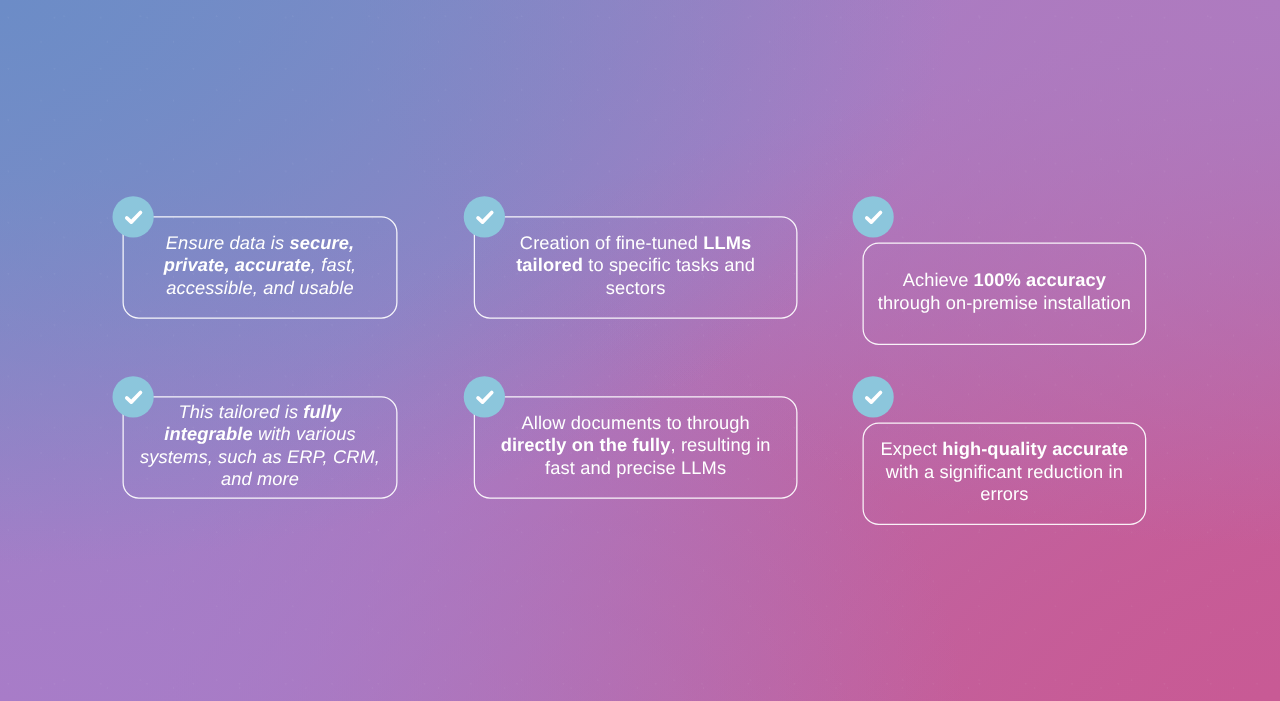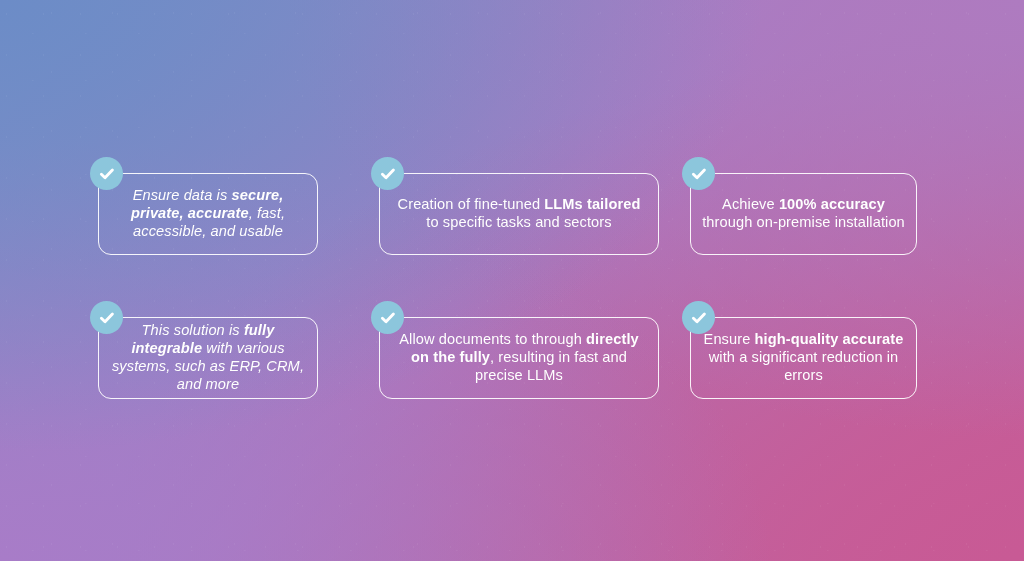--- a/index.html
+++ b/index.html
@@ -66,22 +66,22 @@
     top:16px;
     right:0;
     height:82px;
     border:1.6px solid rgba(255,255,255,.92);
     border-radius:13px;
     display:flex;
     align-items:center;
     justify-content:center;
     padding:4px 10px 6px;
   }
-  .card-wrap.col-1 .card { width:280px; }
-  .card-wrap.col-2 .card { width:227px; }
+  .card-wrap.col-1 .card { width:259px; }
+  .card-wrap.col-2 .card { width:227px;margin-top:21px; }
   .card-wrap.col-0 .card { width:220px;font-style:italic; }
 
   .card-text {
     color:#ffffff;
     font-size:14.6px;
     line-height:1.24;
     text-align:center;
     font-weight:400;
     letter-spacing:.1px;
     text-shadow:0 0 1px rgba(0,0,0,.05);
@@ -136,41 +136,41 @@
         <div class="card-text"><span>Achieve </span><b>100% accuracy</b><span> through on-premise installation</span></div>
       </div>
       <div class="check-badge">
         <svg width="18" height="18" viewBox="0 0 18 18" aria-hidden="true">
           <path d="M3.4 9.3 L7.0 12.7 L14.4 5.0" fill="none" stroke="#ffffff" stroke-width="2.9" stroke-linecap="round" stroke-linejoin="round"></path>
         </svg>
       </div>
     </div>
     <div class="card-wrap col-0 row-1">
       <div class="card">
-        <div class="card-text"><span>This solution is </span><b>fully integrable</b><span> with various systems, such as ERP, CRM, and more</span></div>
+        <div class="card-text"><span>This tailored is </span><b>fully integrable</b><span> with various systems, such as ERP, CRM, and more</span></div>
       </div>
       <div class="check-badge">
         <svg width="18" height="18" viewBox="0 0 18 18" aria-hidden="true">
           <path d="M3.4 9.3 L7.0 12.7 L14.4 5.0" fill="none" stroke="#ffffff" stroke-width="2.9" stroke-linecap="round" stroke-linejoin="round"></path>
         </svg>
       </div>
     </div>
     <div class="card-wrap col-1 row-1">
       <div class="card">
         <div class="card-text"><span>Allow documents to through </span><b>directly on the fully</b><span>, resulting in fast and precise LLMs</span></div>
       </div>
       <div class="check-badge">
         <svg width="18" height="18" viewBox="0 0 18 18" aria-hidden="true">
           <path d="M3.4 9.3 L7.0 12.7 L14.4 5.0" fill="none" stroke="#ffffff" stroke-width="2.9" stroke-linecap="round" stroke-linejoin="round"></path>
         </svg>
       </div>
     </div>
     <div class="card-wrap col-2 row-1">
       <div class="card">
-        <div class="card-text"><span>Ensure </span><b>high-quality accurate</b><span> with a significant reduction in errors</span></div>
+        <div class="card-text"><span>Expect </span><b>high-quality accurate</b><span> with a significant reduction in errors</span></div>
       </div>
       <div class="check-badge">
         <svg width="18" height="18" viewBox="0 0 18 18" aria-hidden="true">
           <path d="M3.4 9.3 L7.0 12.7 L14.4 5.0" fill="none" stroke="#ffffff" stroke-width="2.9" stroke-linecap="round" stroke-linejoin="round"></path>
         </svg>
       </div>
     </div>
   </div>
 
 </body></html>

